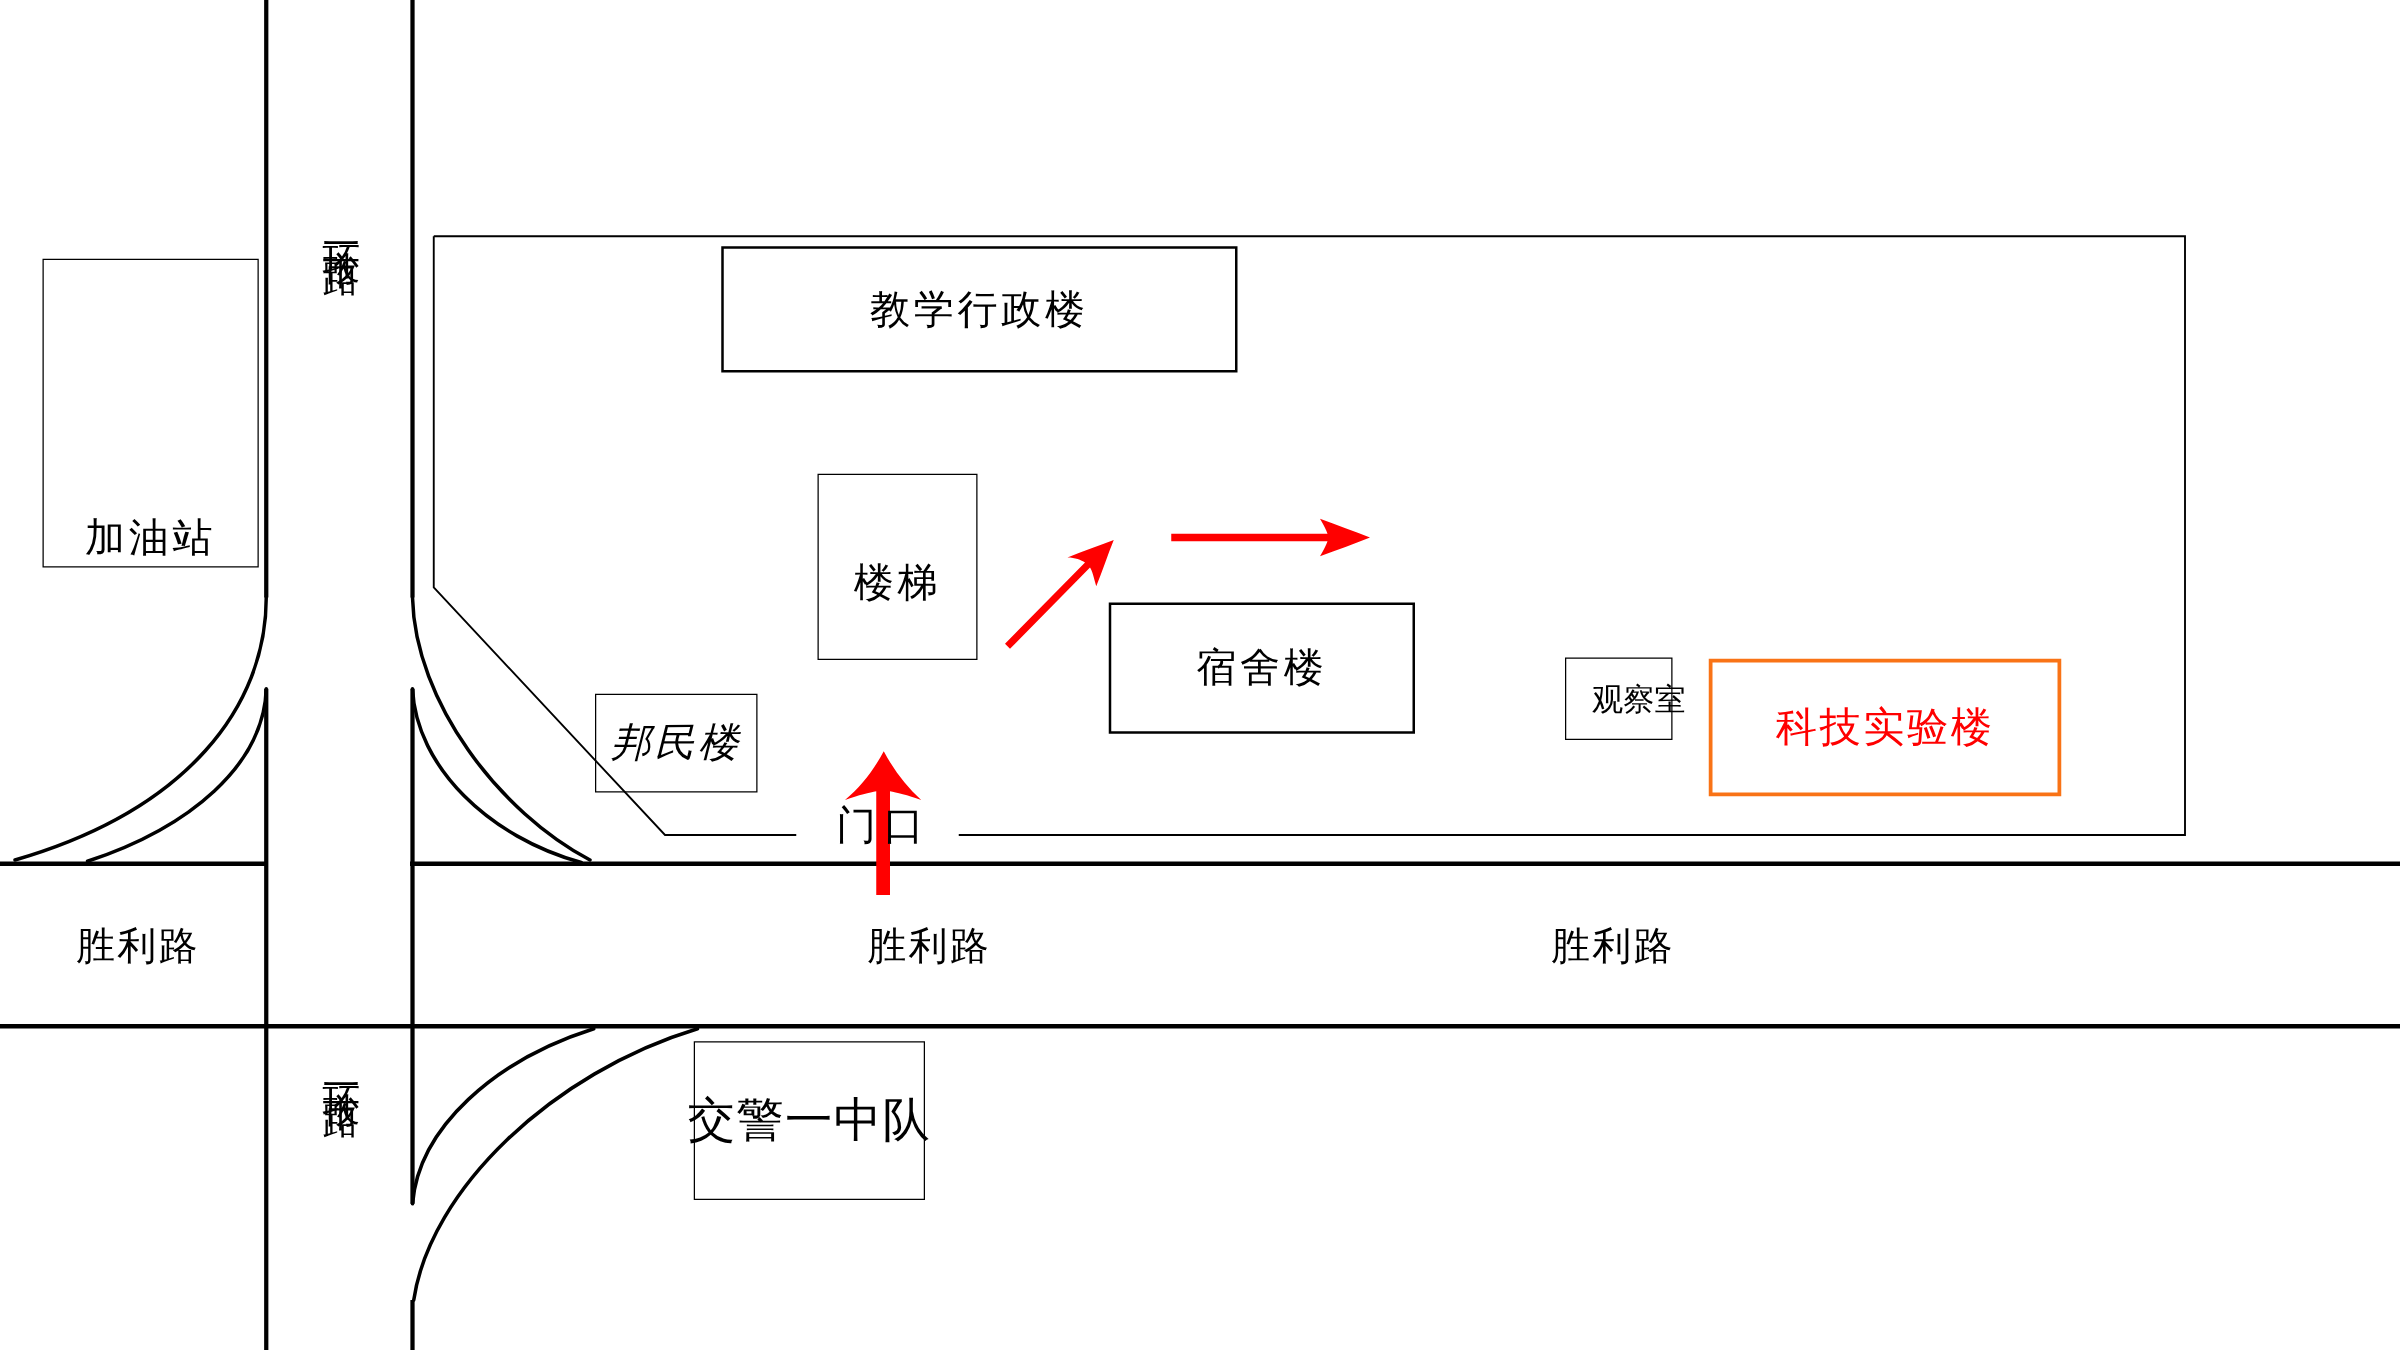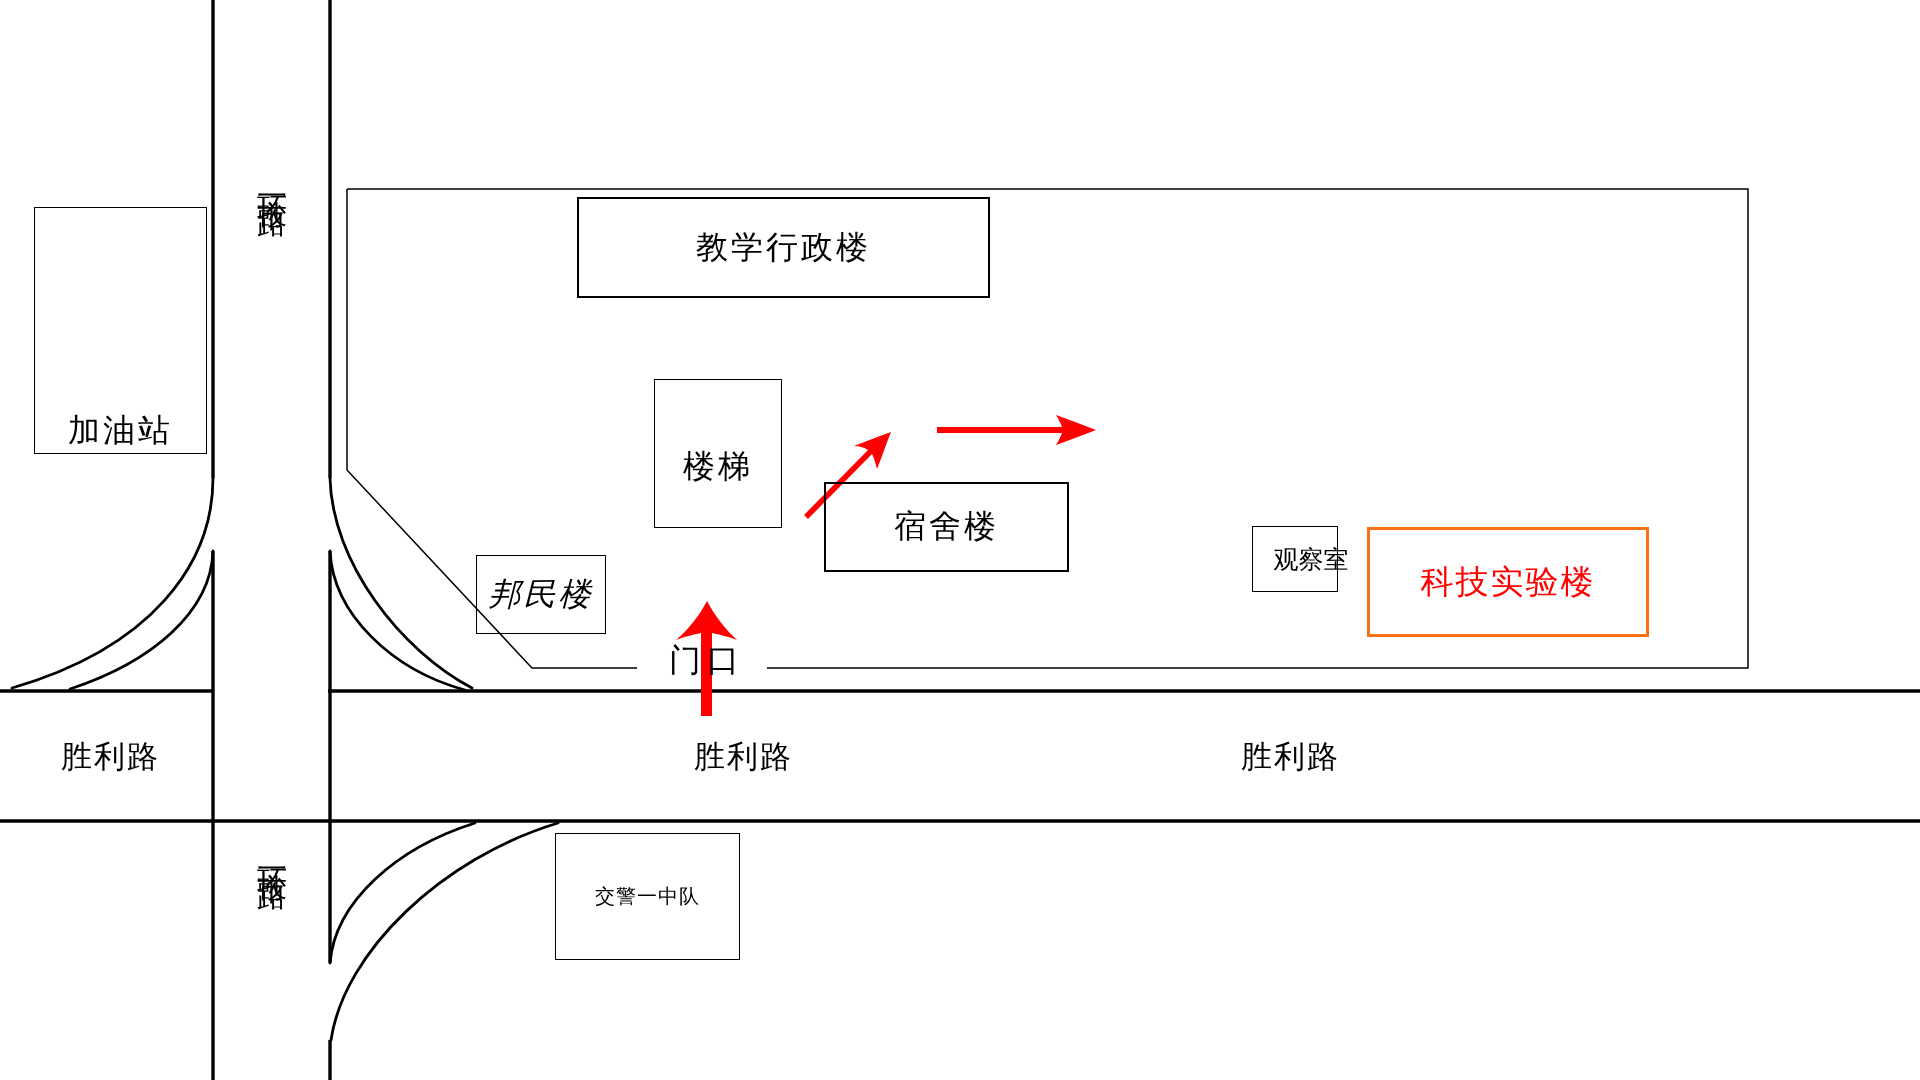--- a/index.html
+++ b/index.html
@@ -95,33 +95,33 @@
   </div>
 
   <div class="box" style="left:654px;top:379px;width:128px;height:149px;padding-top:26px;">
     <span>楼梯</span>
   </div>
 
   <div class="box" style="left:476px;top:555px;width:130px;height:79px;font-style:italic;">
     <span>邦民楼</span>
   </div>
 
-  <div class="box thick" style="left:824px;top:482px;width:245px;height:90px;">
+  <div class="box thick" style="left:887px;top:482px;width:245px;height:105px;">
     <span>宿舍楼</span>
   </div>
 
   <div class="box small" style="left:1252px;top:526px;width:86px;height:66px;">
     <span>观察室</span>
   </div>
 
   <div class="box red" style="left:1367px;top:527px;width:282px;height:110px;">
     <span>科技实验楼</span>
   </div>
 
-  <div class="box" style="left:555px;top:833px;width:185px;height:127px;font-size:20px;letter-spacing:1px;">
+  <div class="box" style="left:555px;top:833px;width:185px;height:127px;font-size:38px;letter-spacing:1px;">
     <span>交警一中队</span>
   </div>
 
   <div class="vlabel" style="left:252px;top:172px;height:145px;"><span>环市一路</span></div>
 
   <div class="vlabel" style="left:252px;top:845px;height:145px;"><span>环市一路</span></div>
 
   <div class="roadlabel" style="left:40px;top:738px;width:120px;height:38px;">
     <span>胜利路</span>
   </div>

